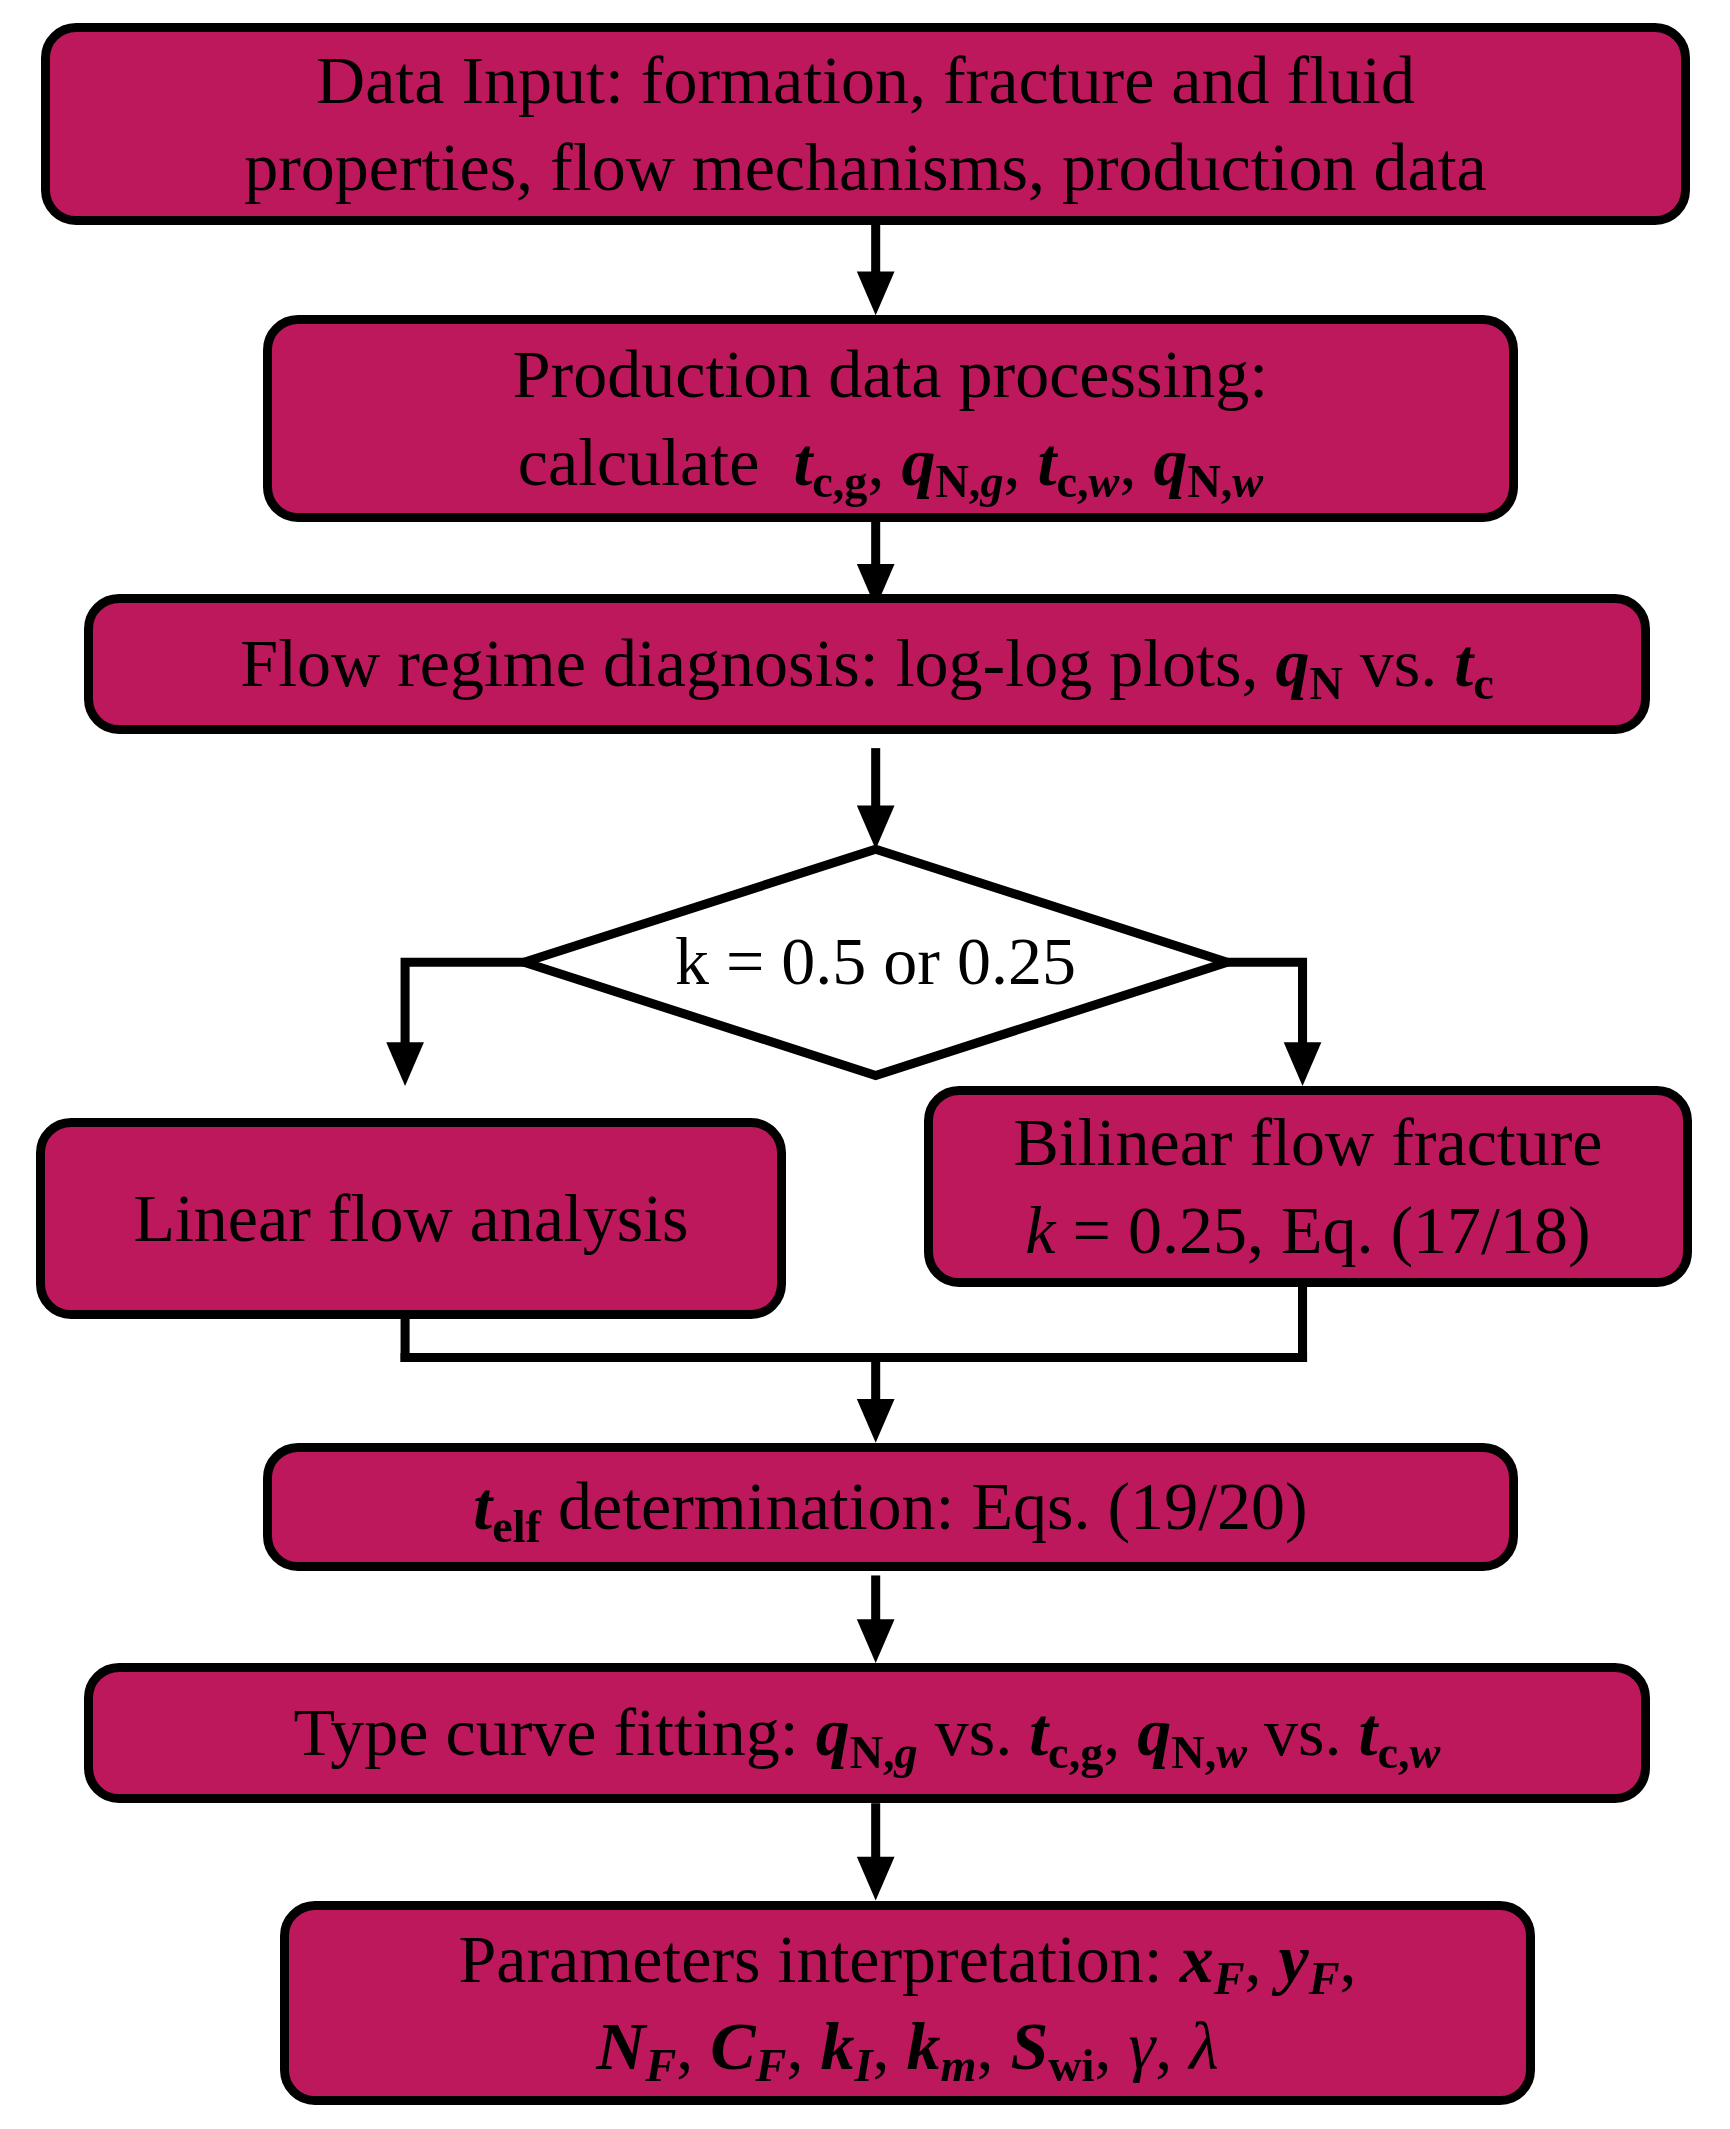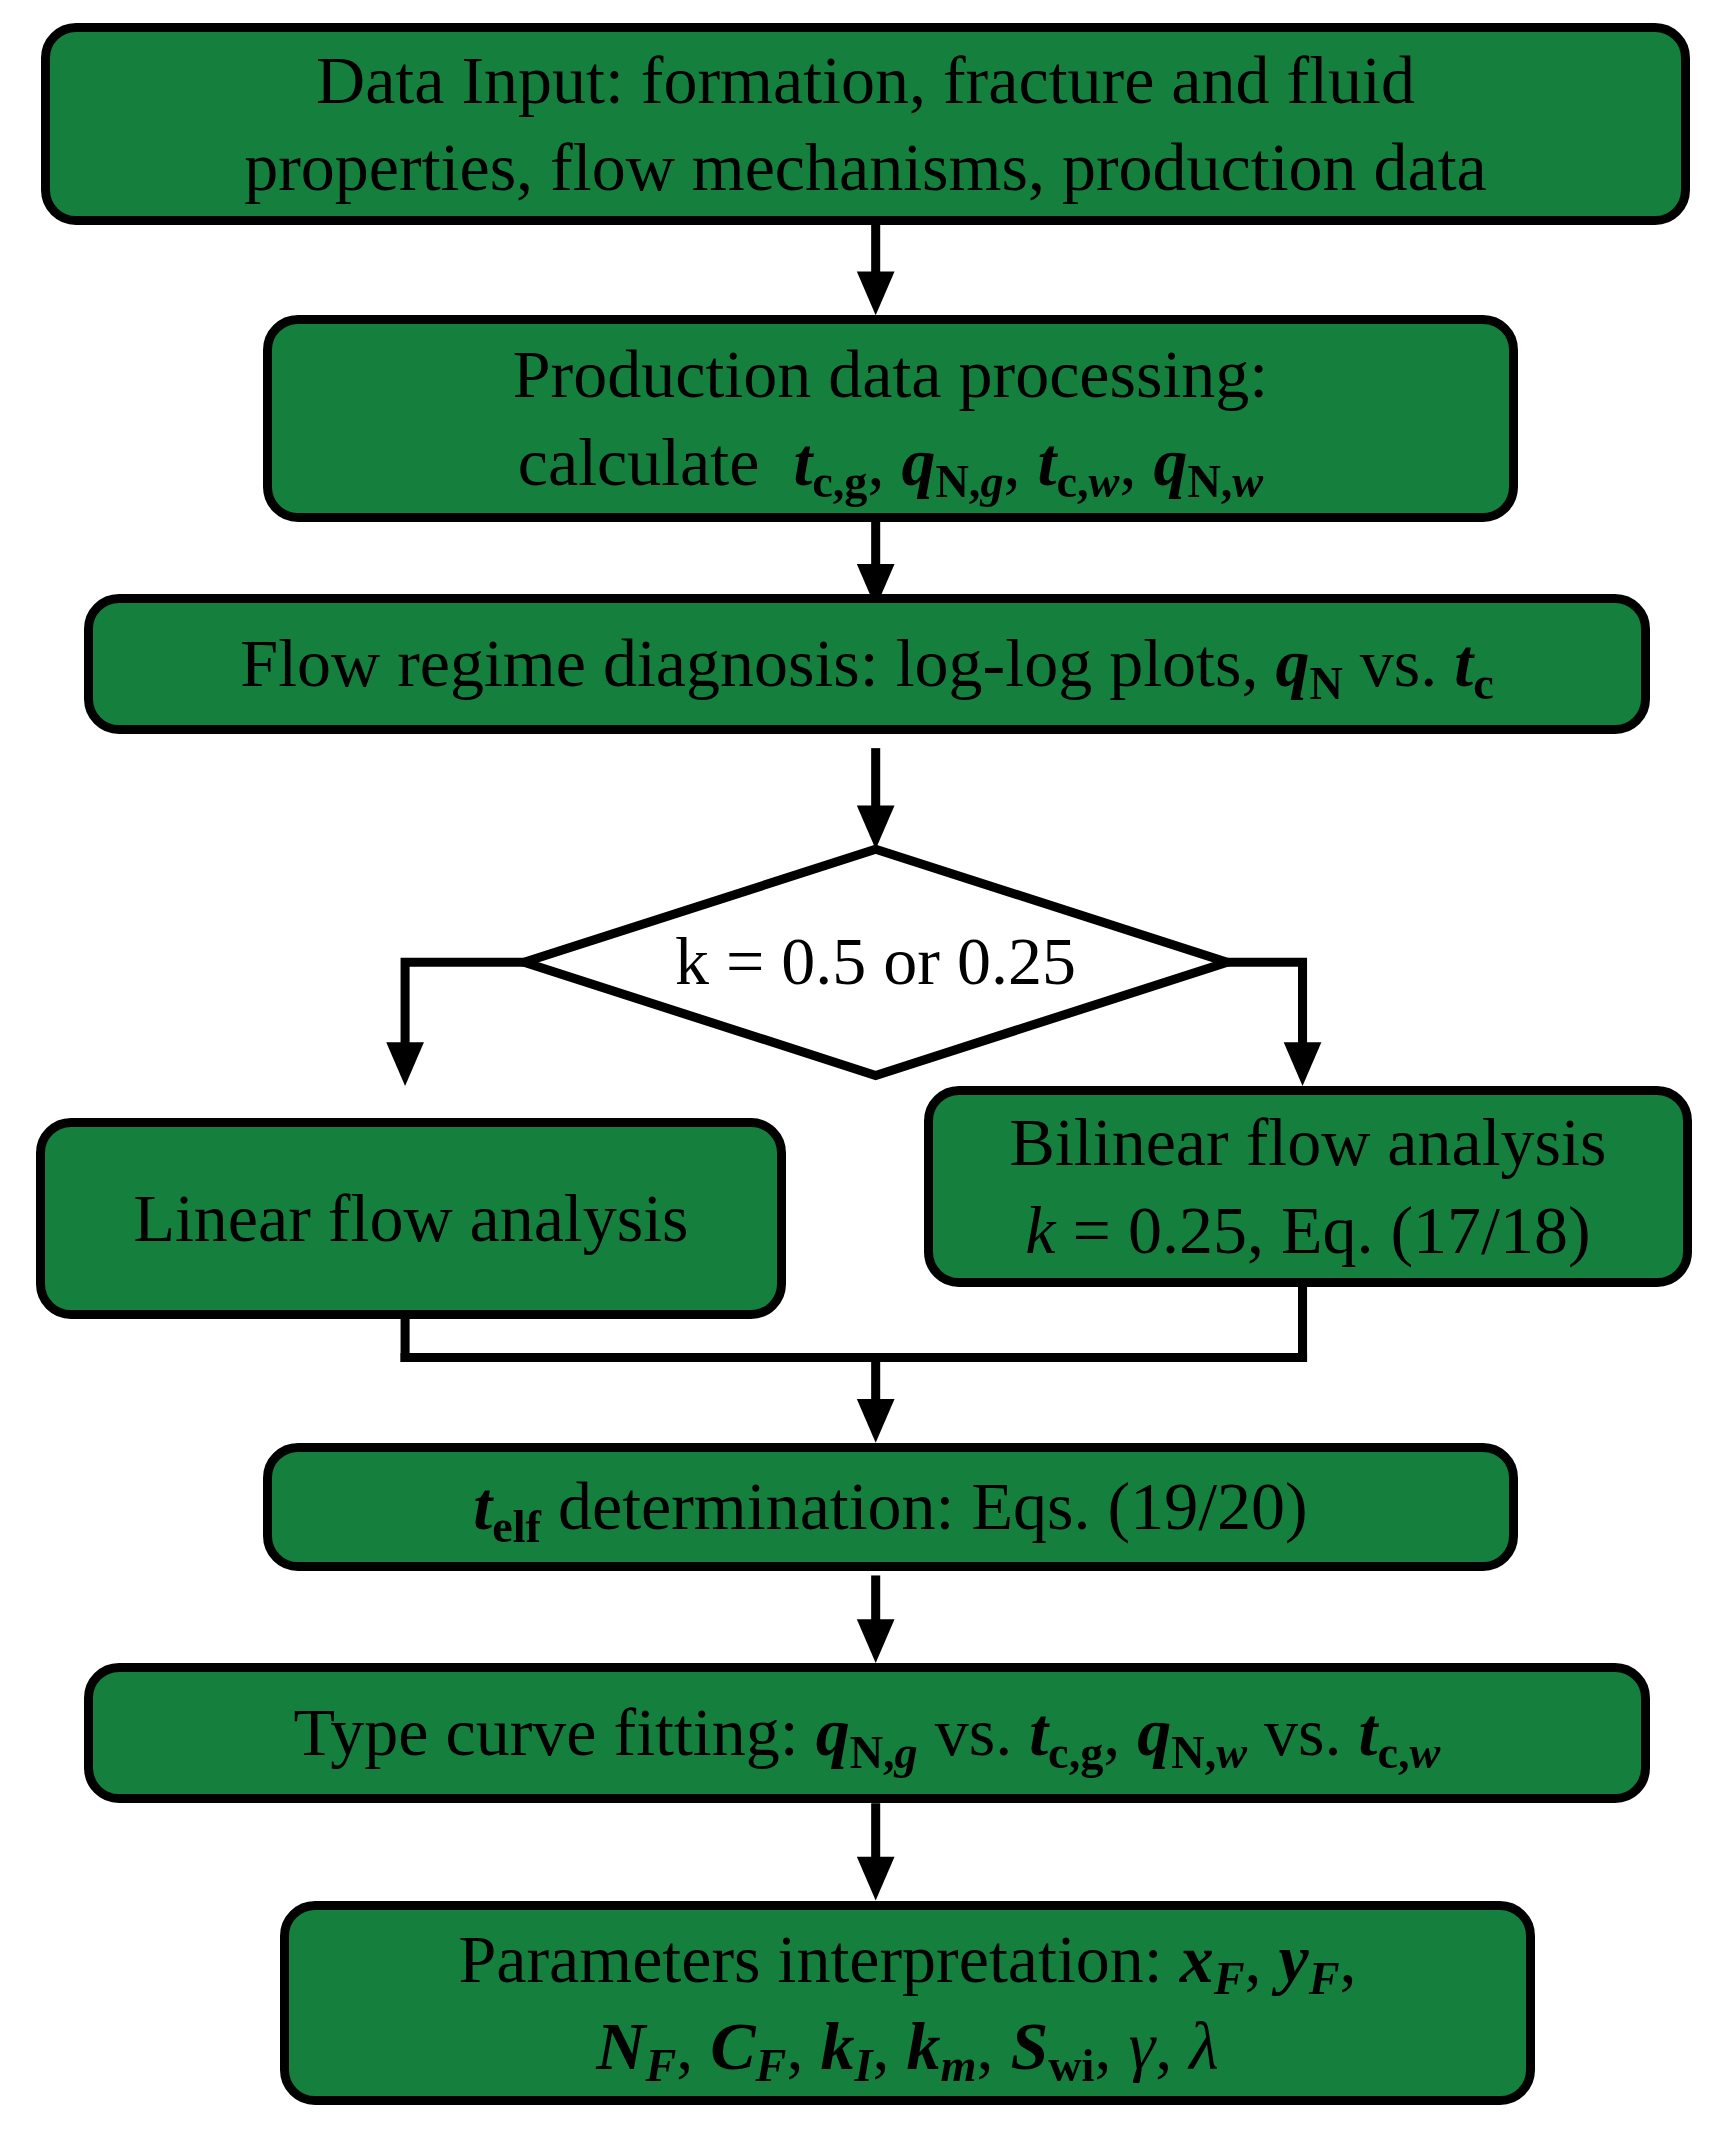--- a/index.html
+++ b/index.html
@@ -19,21 +19,21 @@
     position: absolute;
     left: 0; top: 0;
     width: 1731px;
     height: 2129px;
   }
   .node {
     position: absolute;
     box-sizing: border-box;
     border: 9px solid #000000;
     border-radius: 35px;
-    background: #15803d;
+    background: #be185d;
     display: flex;
     flex-direction: column;
     justify-content: center;
     align-items: center;
     text-align: center;
     font-size: 68px;
     line-height: 1.28;
     padding: 3px 7.5px;
   }
   .diamond-label {
@@ -119,21 +119,21 @@
   </div>
 
   <div class="node" style="left:36px; top:1086px; width:750px; height:201px;margin-top:32px;">
     <div>
         <div class="line"><span>Linear flow analysis</span></div>
       </div>
   </div>
 
   <div class="node" style="left:924px; top:1086px; width:768px; height:201px;">
     <div>
-        <div class="line"><span>Bilinear flow analysis</span></div>
+        <div class="line"><span>Bilinear flow fracture</span></div>
         <div class="line"><span class="i">k</span><span> = 0.25, Eq. (17/18)</span></div>
       </div>
   </div>
 
   <div class="node" style="left:263px; top:1443px; width:1255px; height:128px;">
     <div>
         <div class="line"><span class="b i">t</span><span class="b sub">elf</span><span> determination: Eqs. (19/20)</span></div>
       </div>
   </div>
 

